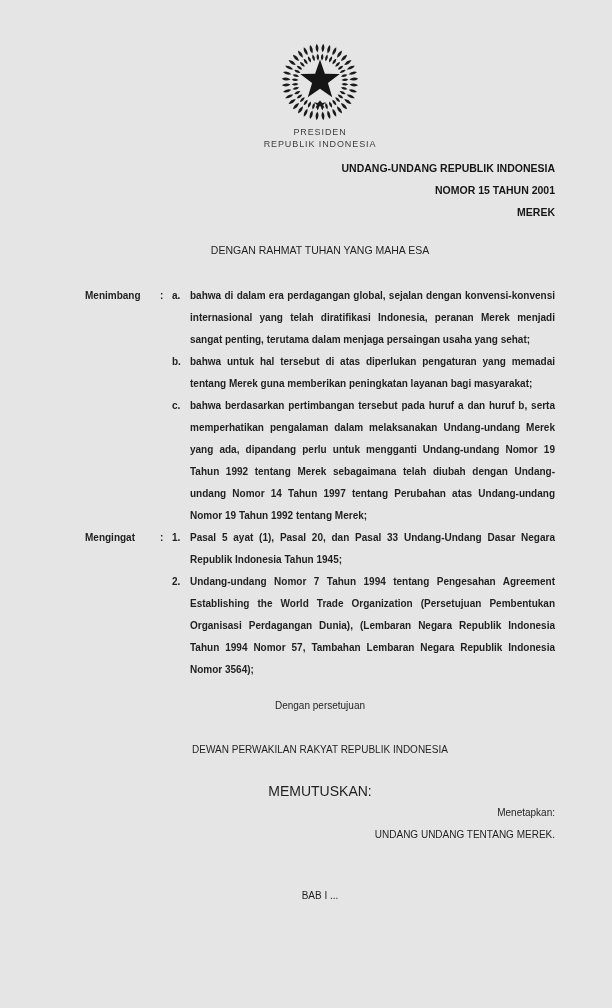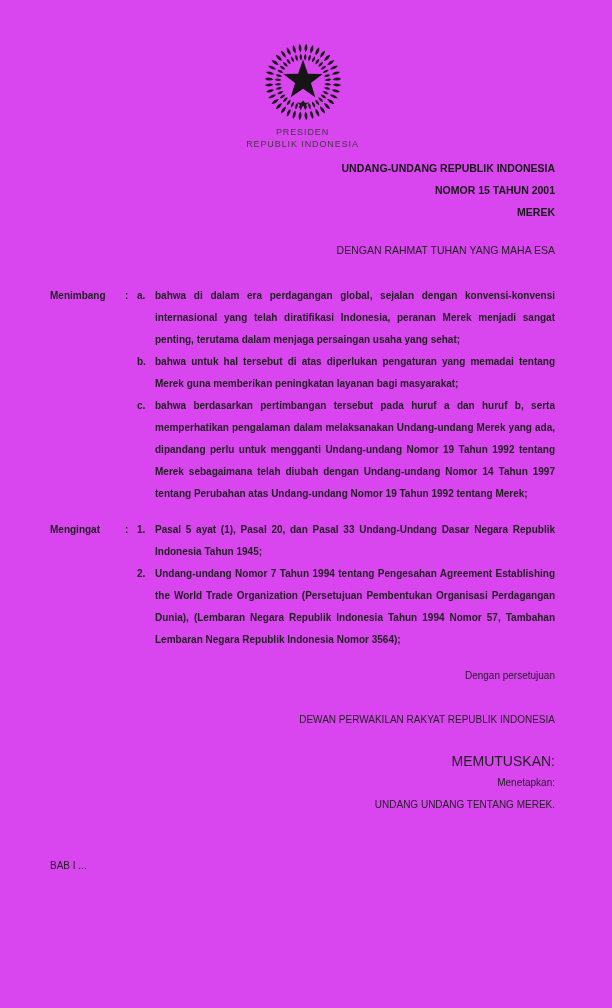--- a/index.html
+++ b/index.html
@@ -2,22 +2,22 @@
 <html><head>
 <meta charset="utf-8">
 <style>
   html, body { margin: 0; padding: 0; background: #ffffff; }
   .page {
     position: relative;
     width: 612px;
     height: 1008px;
     margin: 0;
     box-sizing: border-box;
-    padding: 0 57px 0 50px;
-    background: #d946ef;
+    padding: 0 57px 0 85px;
+    background: #e5e5e5;
     color: #1f1f1f;
     font-family: "Liberation Sans", "DejaVu Sans", sans-serif;
     overflow: hidden;
   }
   .emblem {
     display: block;
     margin: 42px auto 0;
     width: 80px;
     height: 80px;
   }
@@ -31,55 +31,55 @@
   }
   .title-block {
     margin-top: 7px;
     text-align: right;
     font-weight: bold;
     font-size: 10.5px;
     line-height: 22px;
     color: #161616;
   }
   .center-line {
-    text-align: right;
+    text-align: center;
     font-size: 10.5px;
     line-height: 22px;
   }
   .invocation   { margin-top: 16px; }
   .issuer       { margin-top: 22px; }
   .clause {
     display: grid;
     grid-template-columns: 75px 12px 1fr;
     font-size: 10px;
     line-height: 22px;
     font-weight: bold;
   }
   .considering  { margin-top: 24px; }
-  .recalling    { margin-top: 14px; }
+  .recalling    { }
   .clabel, .ccolon { line-height: 22px; }
   .item {
     display: grid;
     grid-template-columns: 18px 1fr;
   }
   .item .text {
     text-align: justify;
     text-justify: inter-word;
   }
   .approval1    { margin-top: 14px; font-size: 10px; }
   .approval2    { margin-top: 22px; font-size: 10px; }
   .memutuskan   { margin-top: 19px; font-size: 14px; }
   .left-line {
     text-align: right;
     font-size: 10px;
     line-height: 22px;
   }
   .catchword {
     margin-top: 39px;
-    text-align: left;
+    text-align: center;
     font-size: 10px;
     line-height: 22px;
   }
 </style>
 </head>
 <body>
 
 <div class="page">
 
   <svg class="emblem" viewBox="0 0 100 100" xmlns="http://www.w3.org/2000/svg" xmlns:xlink="http://www.w3.org/1999/xlink">

